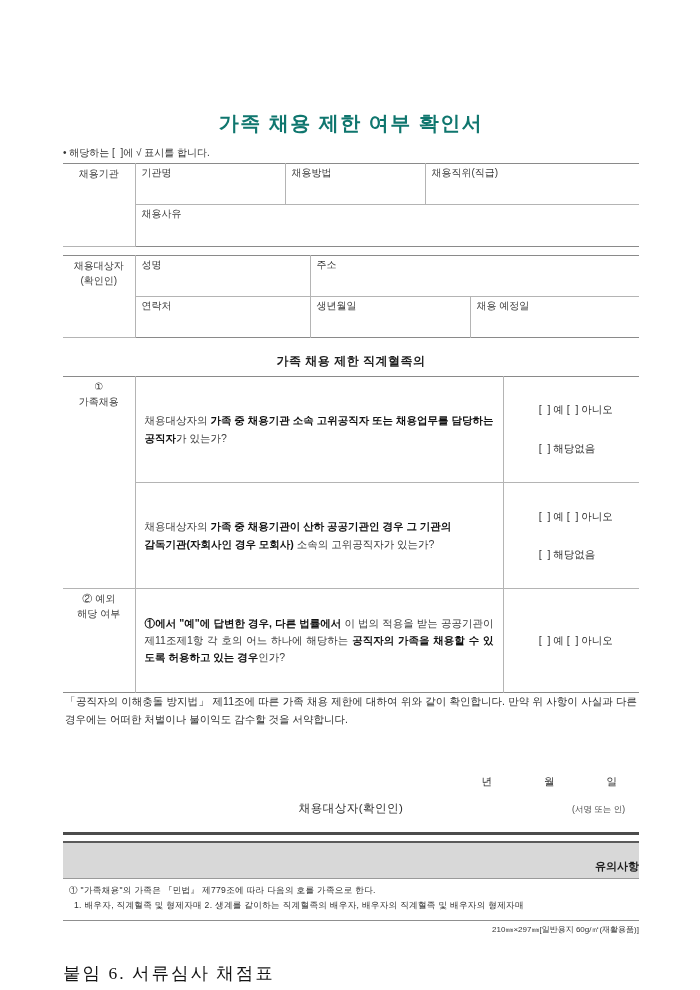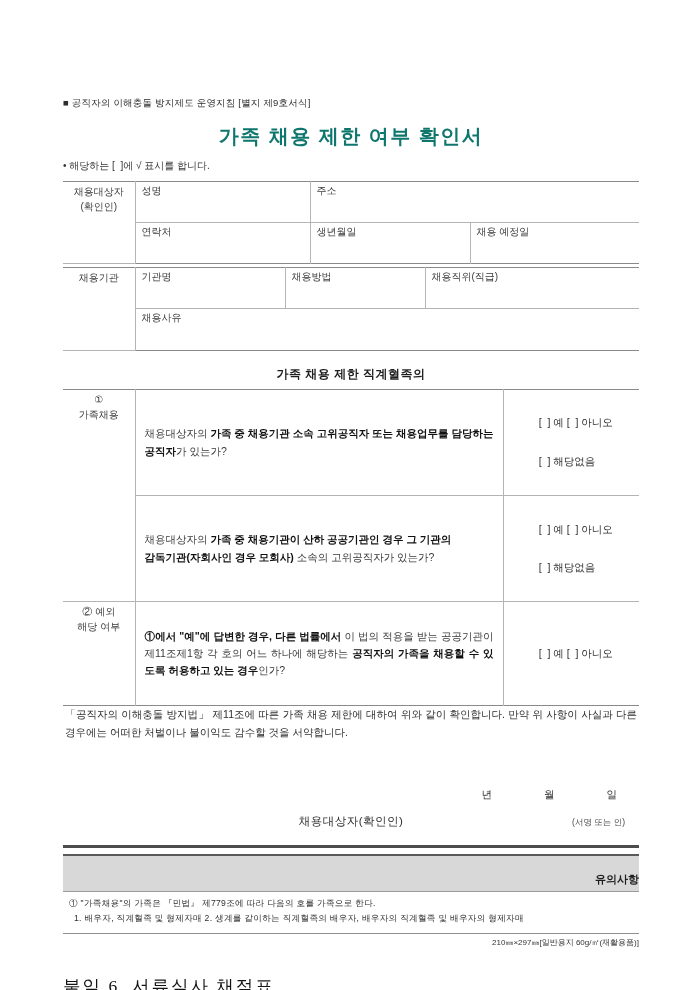--- a/index.html
+++ b/index.html
@@ -70,23 +70,42 @@
 
   .attachment { margin-top: 26px; font-family: "Liberation Serif", serif;
     font-size: 17.5px; color: #141414; letter-spacing: 2px; }
 </style>
 </head>
 <body>
 
 <div class="page">
   <div class="content">
 
-    <div class="doc-ref">■ 공직자의 이해충돌 방지제도 운영지침 [별지 제9호서식]</div>
     <div class="title">가족 채용 제한 여부 확인서</div>
     <div class="check-note">• 해당하는 [  ]에 √ 표시를 합니다.</div>
+
+    <table class="form-table t1">
+      <colgroup>
+          <col style="width:72px">
+          <col style="width:150px">
+          <col style="width:140px">
+          <col style="width:214px">
+        </colgroup>
+      <tbody>
+          <tr>
+        <td class="rowlabel" rowspan="2">채용기관</td>
+        <td>기관명</td>
+        <td>채용방법</td>
+        <td>채용직위(직급)</td>
+      </tr>
+      <tr>
+        <td colspan="3">채용사유</td>
+      </tr>
+    </tbody>
+      </table>
 
     <table class="form-table t2">
       <colgroup>
           <col style="width:72px">
           <col style="width:175px">
           <col style="width:160px">
           <col style="width:169px">
         </colgroup>
       <tbody>
           <tr>
@@ -94,40 +113,20 @@
           <span>채용대상자</span><br>
           <span>(확인인)</span>
         </td>
         <td>성명</td>
         <td colspan="2">주소</td>
       </tr>
       <tr>
         <td>연락처</td>
         <td>생년월일</td>
         <td>채용 예정일</td>
-      </tr>
-    </tbody>
-      </table>
-
-    <table class="form-table t1">
-      <colgroup>
-          <col style="width:72px">
-          <col style="width:150px">
-          <col style="width:140px">
-          <col style="width:214px">
-        </colgroup>
-      <tbody>
-          <tr>
-        <td class="rowlabel" rowspan="2">채용기관</td>
-        <td>기관명</td>
-        <td>채용방법</td>
-        <td>채용직위(직급)</td>
-      </tr>
-      <tr>
-        <td colspan="3">채용사유</td>
       </tr>
     </tbody>
       </table>
 
     <div class="section-title">가족 채용 제한 직계혈족의</div>
 
     <table class="form-table t3">
       <colgroup>
           <col style="width:72px">
           <col style="width:368px">

